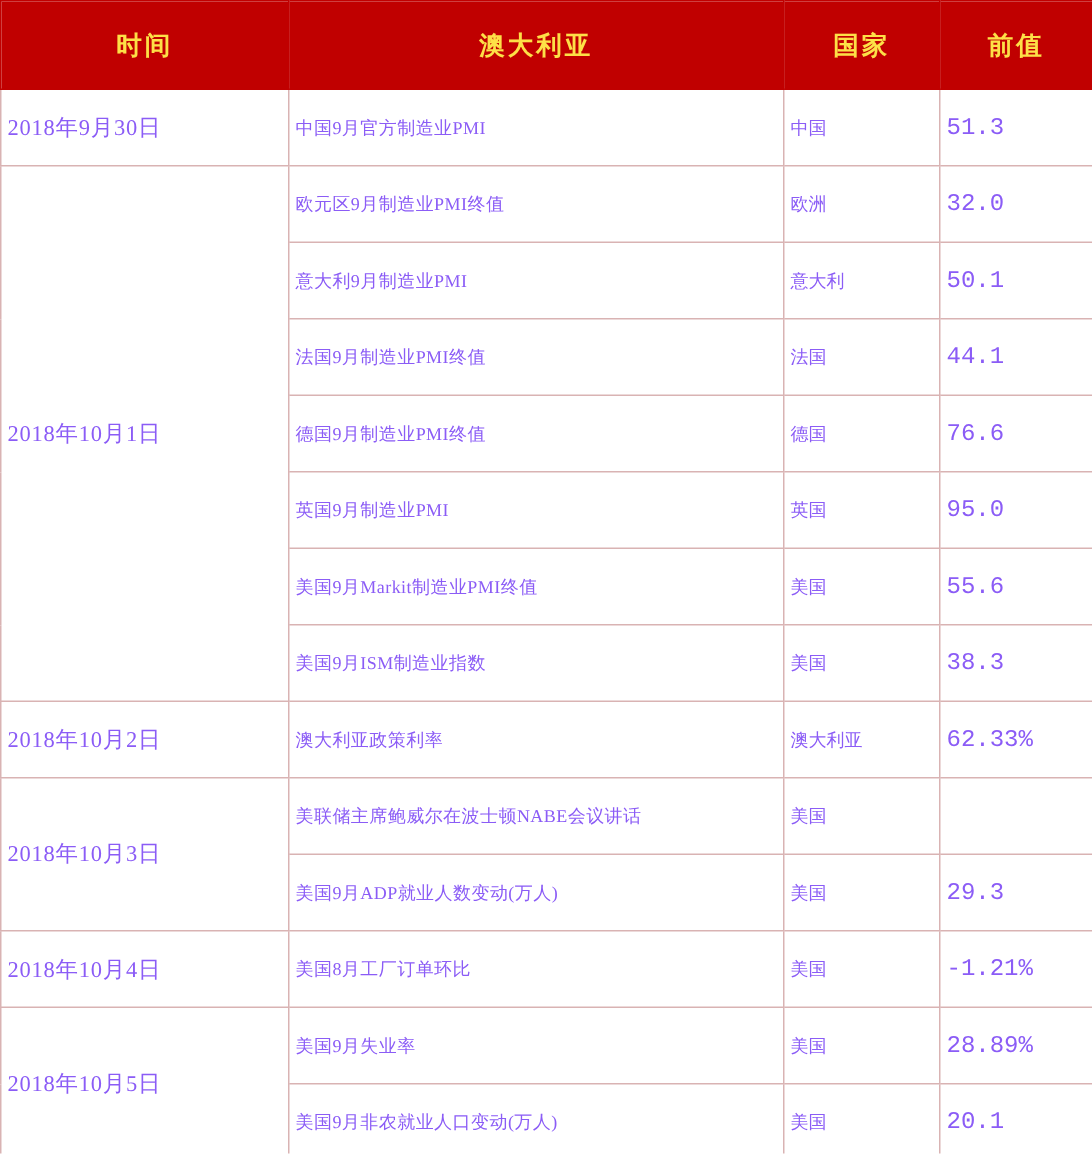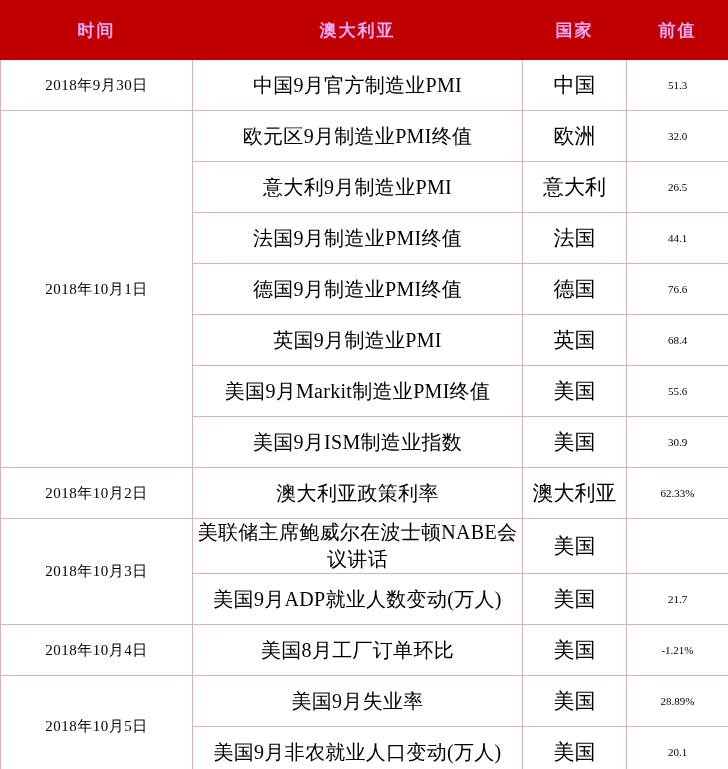--- a/index.html
+++ b/index.html
@@ -19,52 +19,53 @@
     border-collapse: collapse;
     table-layout: fixed;
   }
   .econ-table col.c-time   { width: 192px; }
   .econ-table col.c-event  { width: 330px; }
   .econ-table col.c-country{ width: 104px; }
   .econ-table col.c-value  { width: 102px; }
 
   thead th {
     background: #c00000;
-    color: #f0abfc;
+    color: #fde047;
     font-weight: bold;
     font-size: 17px;
     height: 56px;
     border: 1px solid #c00000;
     letter-spacing: 2px;
     text-align: center;
     vertical-align: middle;
   }
   tbody td {
     border: 1px solid #d9b3b3;
     height: 50px;
-    text-align: center;
+    text-align: left;
     vertical-align: middle;
     font-size: 15px;
-    color: #000000;
+    color: #8b5cf6;
     background: #ffffff;
     padding: 0 4px;
   }
   tbody td.time-cell {
     font-size: 15px;
     letter-spacing: 0.5px;
   }
   tbody td.event-cell {
-    font-size: 20px;
+    font-size: 12px;
     letter-spacing: 0.3px;
   }
   tbody td.country-cell {
-    font-size: 21px;
+    font-size: 12px;
   }
   tbody td.value-cell {
-    font-size: 11px;
+    font-size: 16px;
+    font-family: Liberation Mono, monospace;
   }
   tbody tr.group-start > td {
     border-top: 1px solid #c9a0a0;
   }
 </style>
 </head>
 <body>
 
 <table class="econ-table">
   <colgroup>
@@ -90,63 +91,63 @@
       </tr>
       <tr class="group-start">
         <td class="time-cell" rowspan="7">2018年10月1日</td>
         <td class="event-cell">欧元区9月制造业PMI终值</td>
         <td class="country-cell">欧洲</td>
         <td class="value-cell">32.0</td>
       </tr>
       <tr>
         <td class="event-cell">意大利9月制造业PMI</td>
         <td class="country-cell">意大利</td>
-        <td class="value-cell">26.5</td>
+        <td class="value-cell">50.1</td>
       </tr>
       <tr>
         <td class="event-cell">法国9月制造业PMI终值</td>
         <td class="country-cell">法国</td>
         <td class="value-cell">44.1</td>
       </tr>
       <tr>
         <td class="event-cell">德国9月制造业PMI终值</td>
         <td class="country-cell">德国</td>
         <td class="value-cell">76.6</td>
       </tr>
       <tr>
         <td class="event-cell">英国9月制造业PMI</td>
         <td class="country-cell">英国</td>
-        <td class="value-cell">68.4</td>
+        <td class="value-cell">95.0</td>
       </tr>
       <tr>
         <td class="event-cell">美国9月Markit制造业PMI终值</td>
         <td class="country-cell">美国</td>
         <td class="value-cell">55.6</td>
       </tr>
       <tr>
         <td class="event-cell">美国9月ISM制造业指数</td>
         <td class="country-cell">美国</td>
-        <td class="value-cell">30.9</td>
+        <td class="value-cell">38.3</td>
       </tr>
       <tr class="group-start">
         <td class="time-cell" rowspan="1">2018年10月2日</td>
         <td class="event-cell">澳大利亚政策利率</td>
         <td class="country-cell">澳大利亚</td>
         <td class="value-cell">62.33%</td>
       </tr>
       <tr class="group-start">
         <td class="time-cell" rowspan="2">2018年10月3日</td>
         <td class="event-cell">美联储主席鲍威尔在波士顿NABE会议讲话</td>
         <td class="country-cell">美国</td>
         <td class="value-cell"></td>
       </tr>
       <tr>
         <td class="event-cell">美国9月ADP就业人数变动(万人)</td>
         <td class="country-cell">美国</td>
-        <td class="value-cell">21.7</td>
+        <td class="value-cell">29.3</td>
       </tr>
       <tr class="group-start">
         <td class="time-cell" rowspan="1">2018年10月4日</td>
         <td class="event-cell">美国8月工厂订单环比</td>
         <td class="country-cell">美国</td>
         <td class="value-cell">-1.21%</td>
       </tr>
       <tr class="group-start">
         <td class="time-cell" rowspan="2">2018年10月5日</td>
         <td class="event-cell">美国9月失业率</td>

